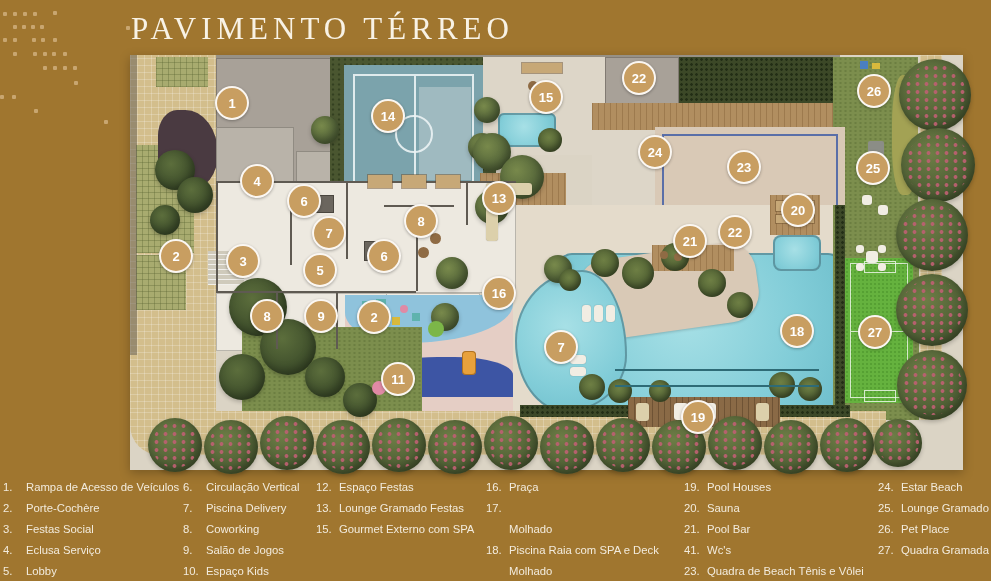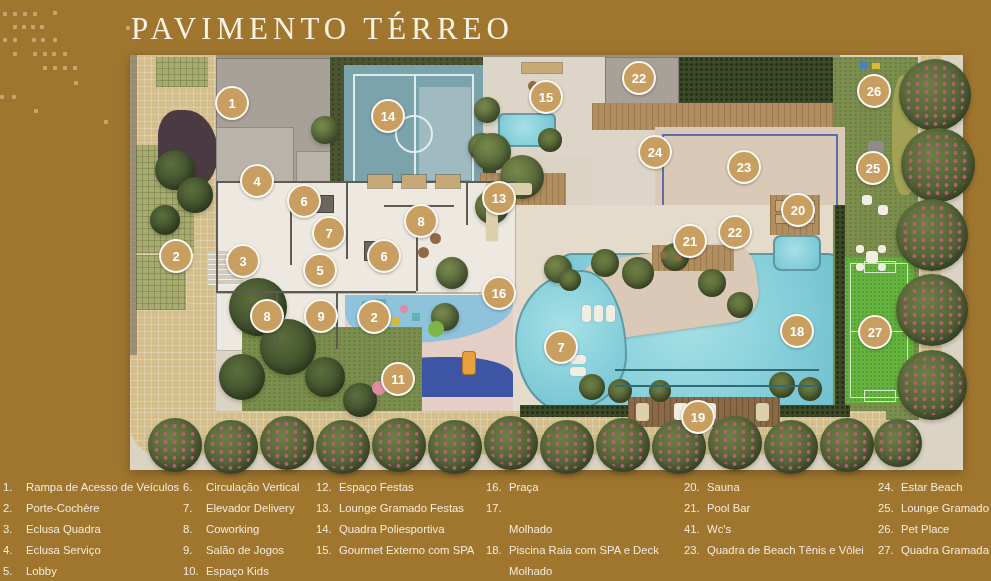--- a/index.html
+++ b/index.html
@@ -312,39 +312,39 @@
       <div class="legend-item">
         <span class="lnum">1.</span>
         <span class="ltxt">Rampa de Acesso de Veículos</span>
       </div>
       <div class="legend-item">
         <span class="lnum">2.</span>
         <span class="ltxt">Porte-Cochère</span>
       </div>
       <div class="legend-item">
         <span class="lnum">3.</span>
-        <span class="ltxt">Eclusa Quadra</span>
+        <span class="ltxt">Festas Social</span>
       </div>
       <div class="legend-item">
         <span class="lnum">4.</span>
         <span class="ltxt">Eclusa Serviço</span>
       </div>
       <div class="legend-item">
         <span class="lnum">5.</span>
         <span class="ltxt">Lobby</span>
       </div>
     </div>
     <div class="legend-col" style="left: 183px;">
       <div class="legend-item">
         <span class="lnum">6.</span>
         <span class="ltxt">Circulação Vertical</span>
       </div>
       <div class="legend-item">
         <span class="lnum">7.</span>
-        <span class="ltxt">Elevador Delivery</span>
+        <span class="ltxt">Piscina Delivery</span>
       </div>
       <div class="legend-item">
         <span class="lnum">8.</span>
         <span class="ltxt">Coworking</span>
       </div>
       <div class="legend-item">
         <span class="lnum">9.</span>
         <span class="ltxt">Salão de Jogos</span>
       </div>
       <div class="legend-item">
@@ -355,24 +355,20 @@
     <div class="legend-col" style="left: 316px;">
       <div class="legend-item">
         <span class="lnum">12.</span>
         <span class="ltxt">Espaço Festas</span>
       </div>
       <div class="legend-item">
         <span class="lnum">13.</span>
         <span class="ltxt">Lounge Gramado Festas</span>
       </div>
       <div class="legend-item">
-        <span class="lnum">14.</span>
-        <span class="ltxt">Quadra Poliesportiva</span>
-      </div>
-      <div class="legend-item">
         <span class="lnum">15.</span>
         <span class="ltxt">Gourmet Externo com SPA</span>
       </div>
     </div>
     <div class="legend-col" style="left: 486px;">
       <div class="legend-item">
         <span class="lnum">16.</span>
         <span class="ltxt">Praça</span>
       </div>
       <div class="legend-item">
@@ -380,20 +376,24 @@
       </div>
       <div class="legend-item cont">Molhado</div>
       <div class="legend-item">
         <span class="lnum">18.</span>
         <span class="ltxt">Piscina Raia com SPA e Deck</span>
       </div>
       <div class="legend-item cont">Molhado</div>
     </div>
     <div class="legend-col" style="left: 684px;">
       <div class="legend-item">
+        <span class="lnum">19.</span>
+        <span class="ltxt">Pool Houses</span>
+      </div>
+      <div class="legend-item">
         <span class="lnum">20.</span>
         <span class="ltxt">Sauna</span>
       </div>
       <div class="legend-item">
         <span class="lnum">21.</span>
         <span class="ltxt">Pool Bar</span>
       </div>
       <div class="legend-item">
         <span class="lnum">41.</span>
         <span class="ltxt">Wc's</span>

